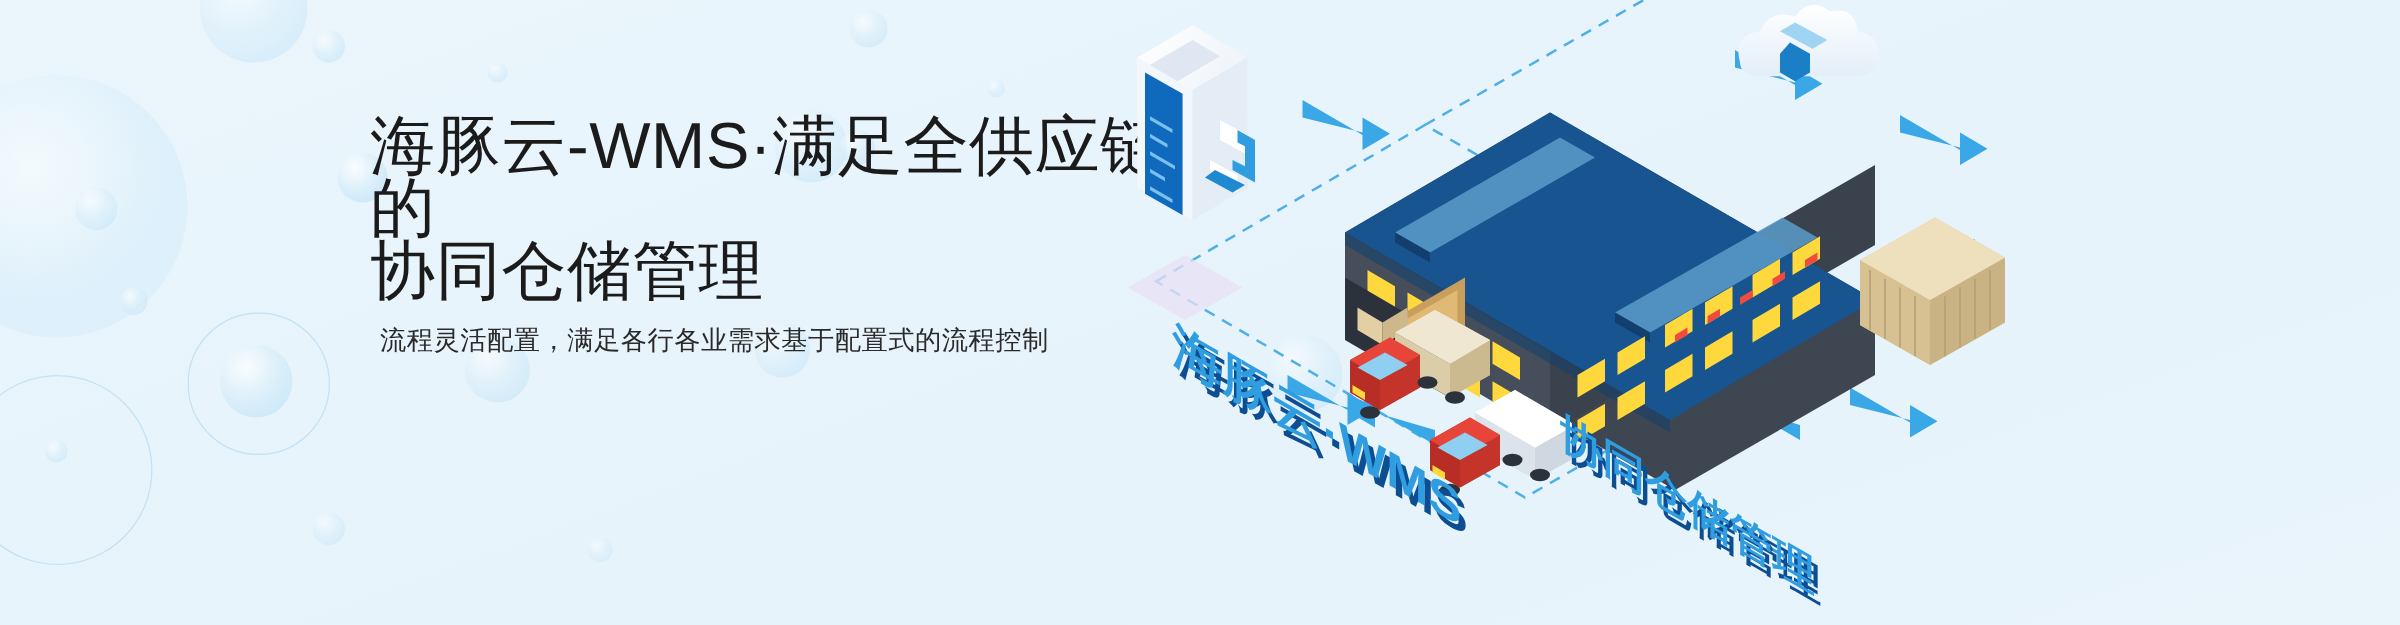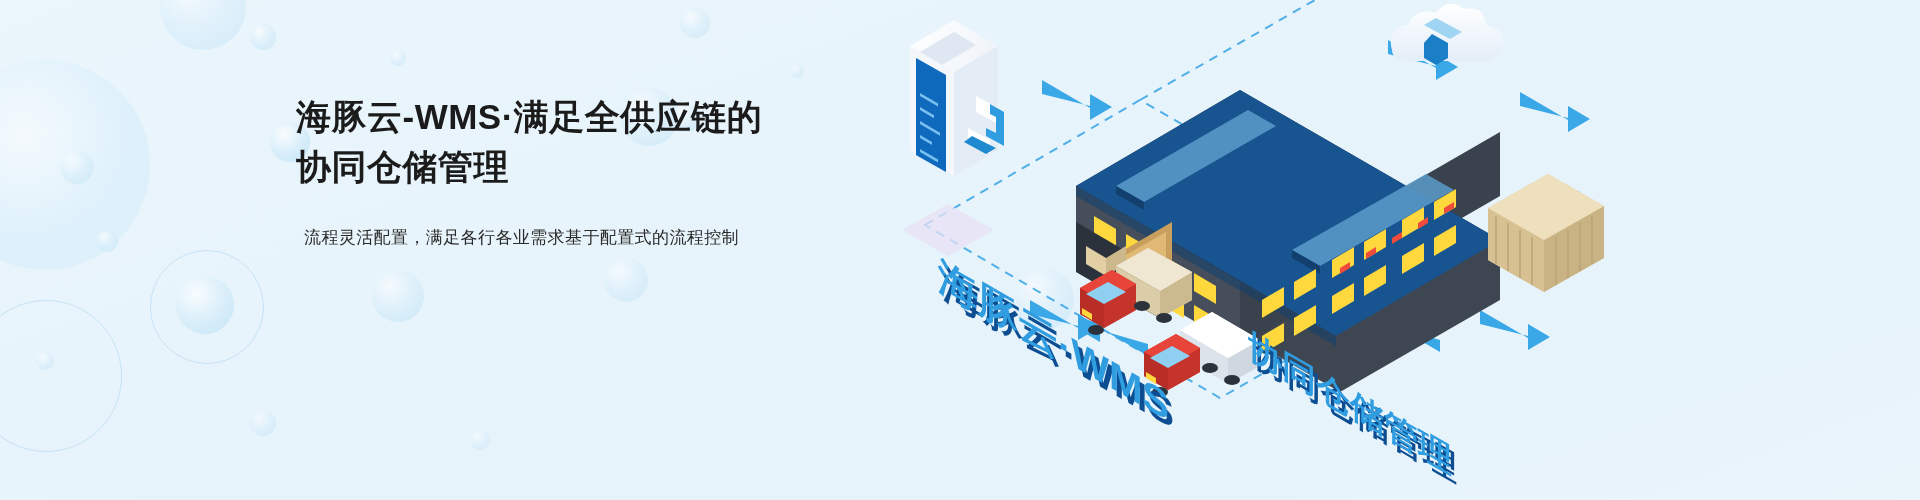--- a/index.html
+++ b/index.html
@@ -19,26 +19,26 @@
   .bubble.ring{
     background:transparent;border:1px solid rgba(150,205,235,.45);
   }
   .bubble.soft{
     background:radial-gradient(circle at 40% 35%, rgba(255,255,255,.9) 0%, rgba(203,233,250,.75) 60%, rgba(186,225,247,.35) 100%);
   }
 
   
   #copy{position:absolute;left:296px;top:92px;width:640px;}
   #headline{
-    font-size:35px;line-height:50px;color:#1b1b1b;font-weight:700;
+    font-size:52px;line-height:50px;color:#1b1b1b;font-weight:400;
     letter-spacing:.5px;white-space:pre-line;
   }
   #subline{
-    margin-top:33px;margin-left:8px;
-    font-size:17px;line-height:26px;color:#2a2a2a;letter-spacing:.4px;
+    margin-top:18px;margin-left:8px;
+    font-size:21px;line-height:26px;color:#2a2a2a;letter-spacing:.4px;
   }
 
   
   #art{position:absolute;left:880px;top:0;width:760px;height:500px;}
   #art svg{display:block;}
 </style>
 </head>
 <body>
 
 <div id="banner">

